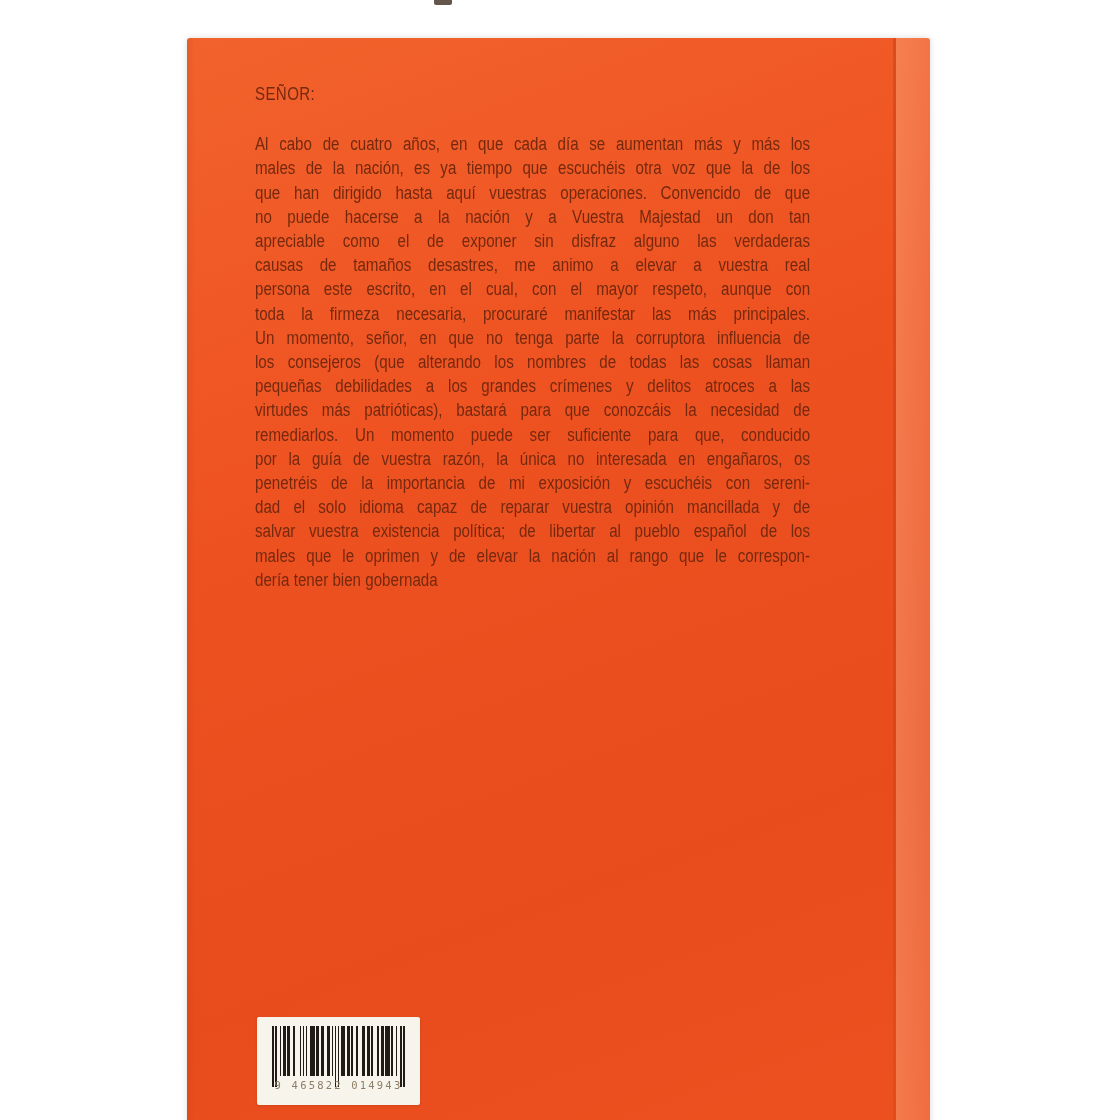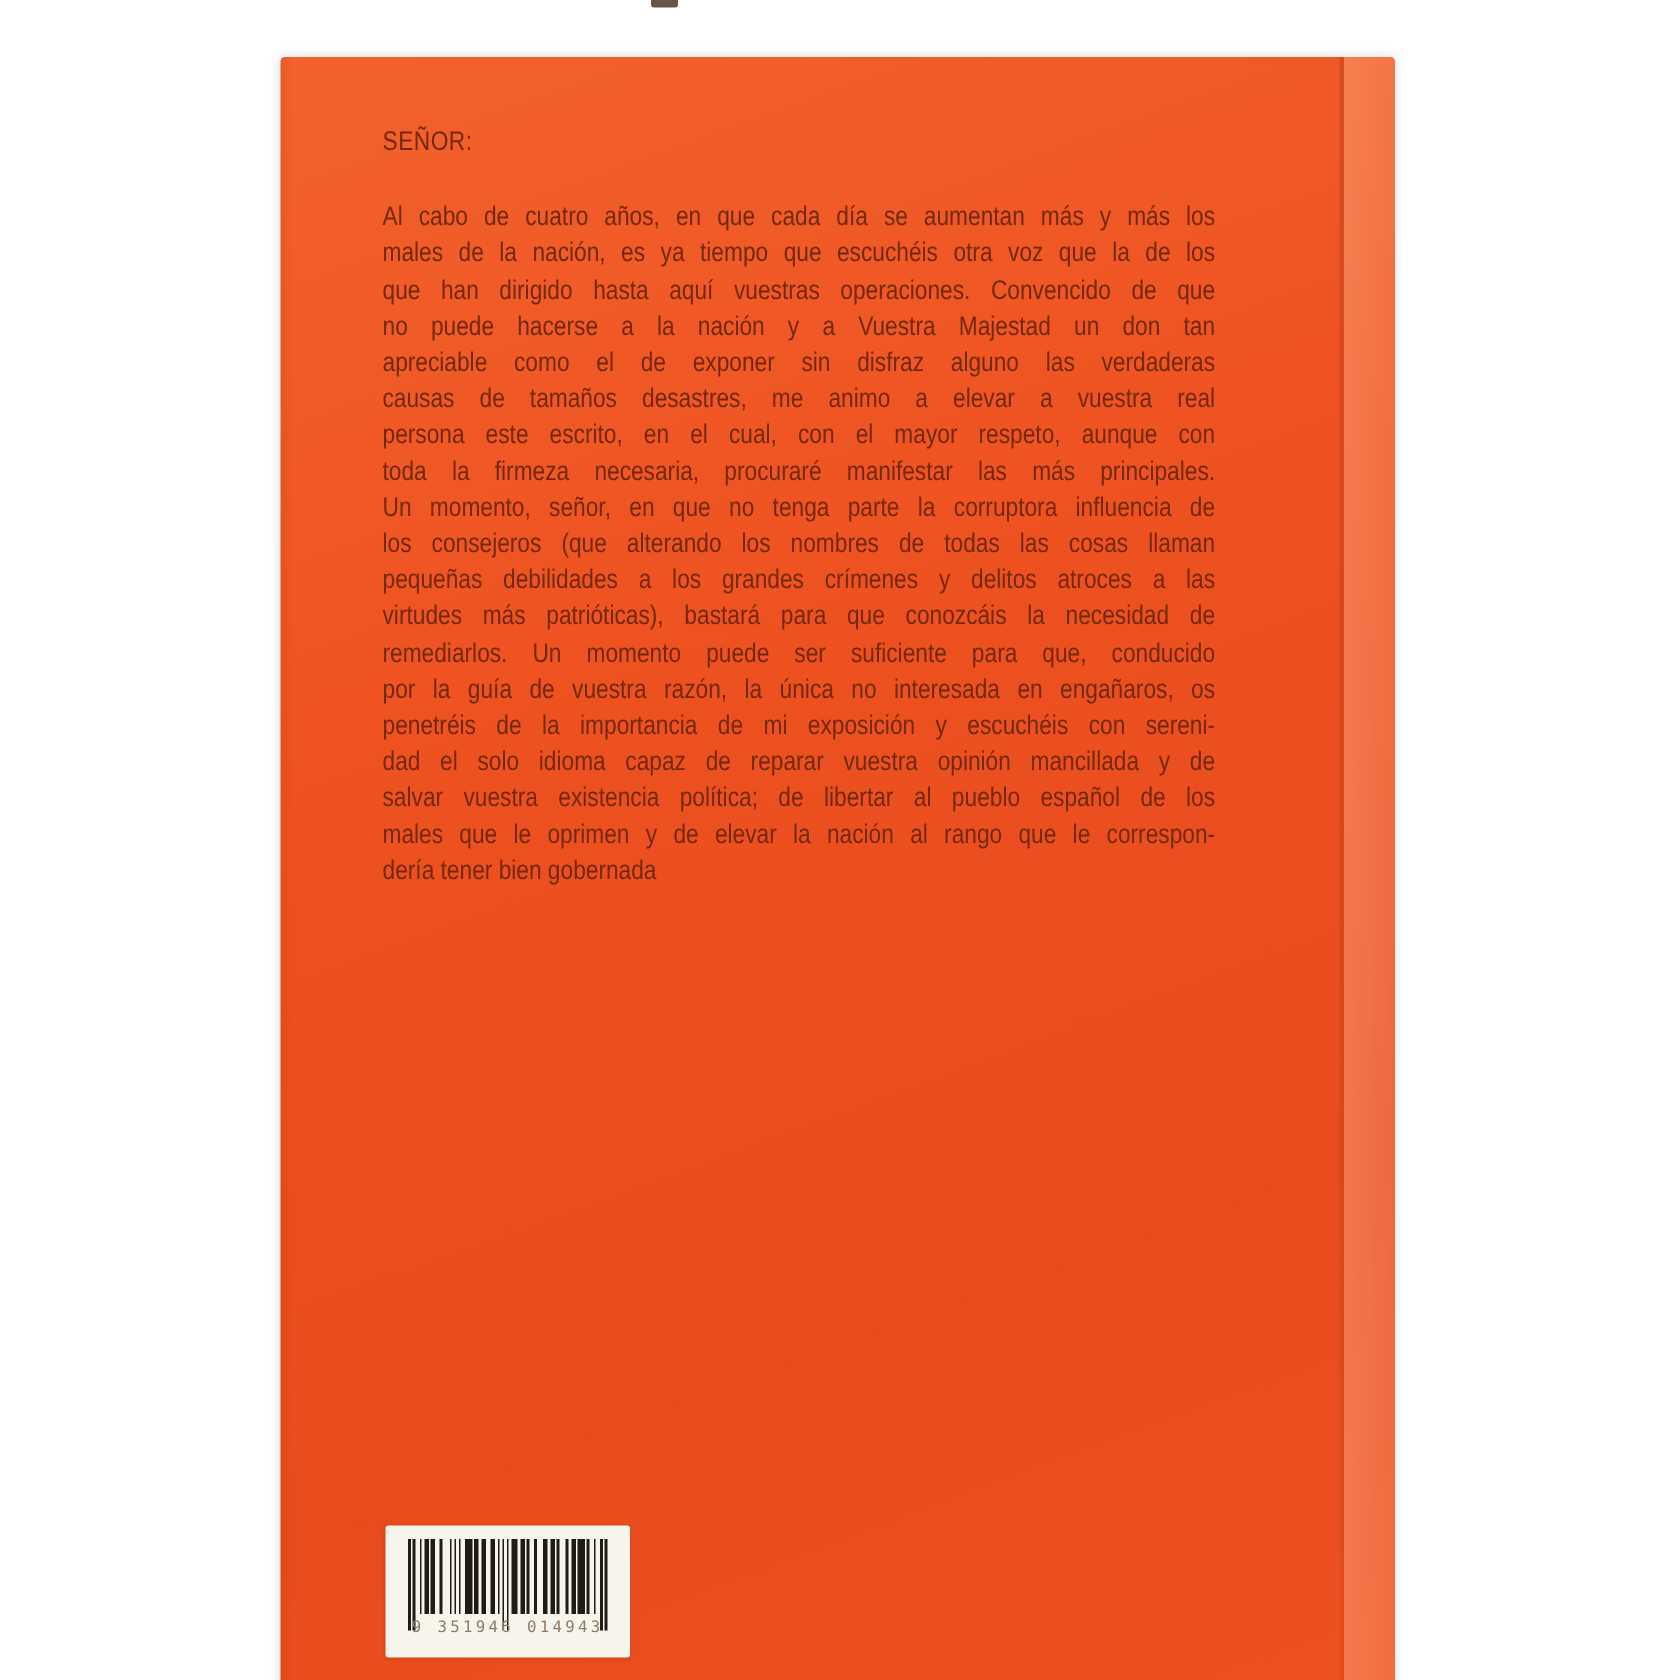--- a/index.html
+++ b/index.html
@@ -143,16 +143,16 @@
           <div class="bar" style="left: 94.7816px; width: 3.05747px;"></div>
           <div class="bar" style="left: 99.3678px; width: 1.52874px;"></div>
           <div class="bar" style="left: 105.483px; width: 1.52874px;"></div>
           <div class="bar" style="left: 108.54px; width: 3.05747px;"></div>
           <div class="bar" style="left: 113.126px; width: 4.58621px;"></div>
           <div class="bar" style="left: 119.241px; width: 1.52874px;"></div>
           <div class="bar" style="left: 123.828px; width: 1.52874px;"></div>
           <div class="bar long" style="left: 128.414px; width: 1.52874px;"></div>
           <div class="bar long" style="left: 131.471px; width: 1.52874px;"></div>
         </div>
-      <div class="barcode-number">9 351946 014943</div>
+      <div class="barcode-number">9 465822 014943</div>
     </div>
   </div>
 </div>
 
 </body></html>

